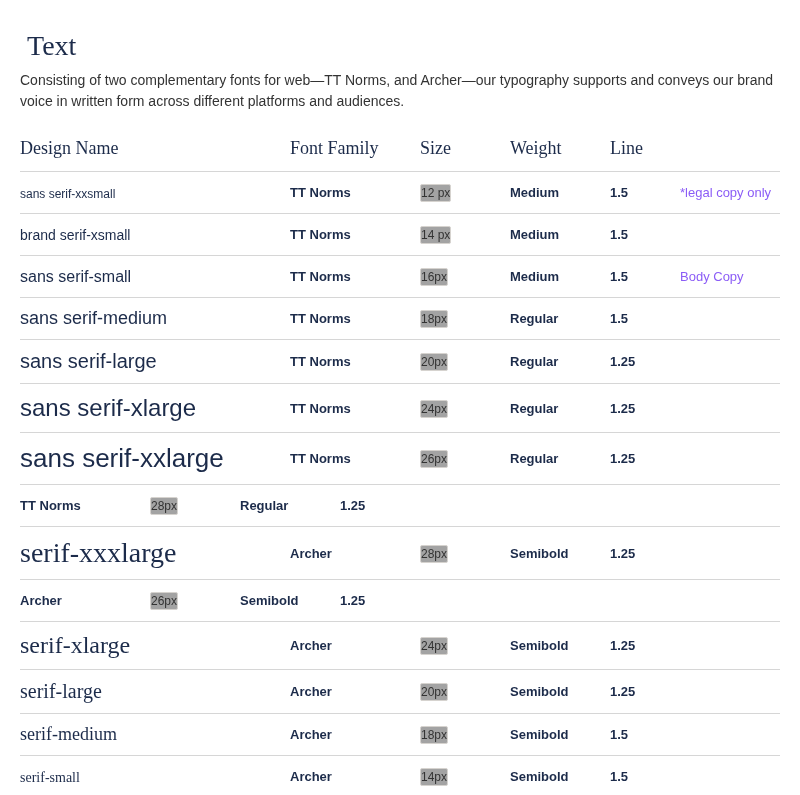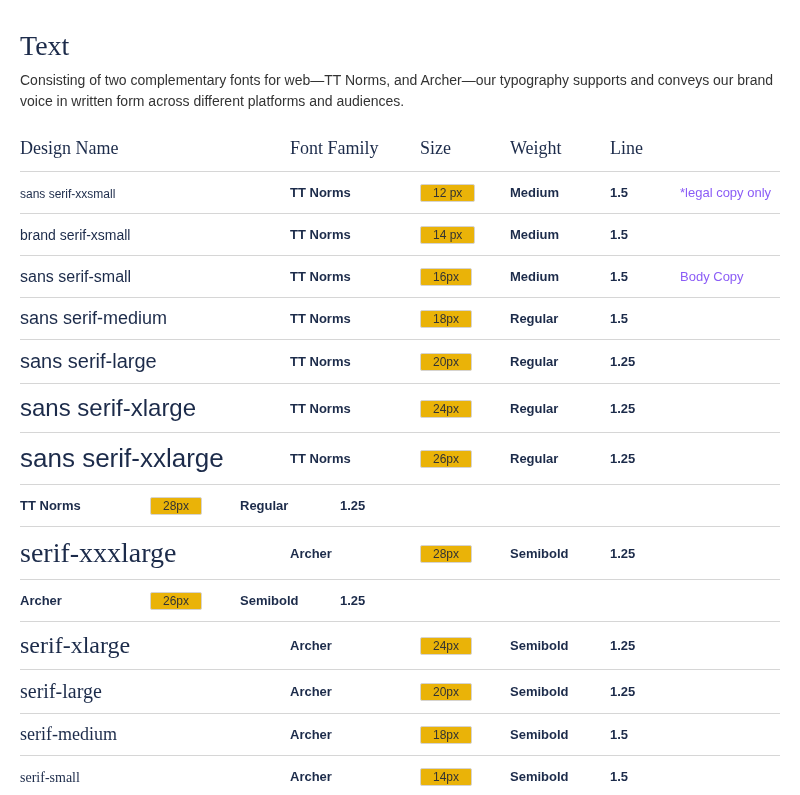--- a/index.html
+++ b/index.html
@@ -8,21 +8,21 @@
     padding: 20px;
     font-family: -apple-system, BlinkMacSystemFont, "Segoe UI", Helvetica, Arial, sans-serif;
     color: #1c2b4a;
     background: #fff;
     width: 800px;
   }
   h1.title {
     font-family: Georgia, "Times New Roman", serif;
     font-weight: 400;
     font-size: 28px;
-    margin: 10px 0 8px 0;
+    margin: 10px 0 8px 7px;
     color: #1c2b4a;
   }
   p.intro {
     font-size: 14px;
     line-height: 1.5;
     color: #333;
     margin: 0 0 18px 0;
   }
   .row {
     display: flex;
@@ -43,25 +43,25 @@
   }
   .col { padding-right: 8px; }
   .col-name   { flex: 0 0 270px; }
   .col-family { flex: 0 0 130px; font-size: 13px; font-weight: 700; }
   .col-size   { flex: 0 0 90px; }
   .col-weight { flex: 0 0 100px; font-size: 13px; font-weight: 700; }
   .col-line   { flex: 0 0 70px;  font-size: 13px; font-weight: 700; }
   .col-note   { flex: 1 1 auto; font-size: 13px; color: #8b5cf6; text-align: left; }
   .size-pill {
     display: inline-block;
-    background: #eab308;
+    background: #a3a3a3;
     border: 1px solid #d6d3cf;
     border-radius: 2px;
     font-size: 12px;
-    padding: 1px 12px;
+    padding: 1px 0;
     color: #333;
   }
   
   .dn { color: #1c2b4a; }
   .sans { font-family: -apple-system, BlinkMacSystemFont, "Segoe UI", Helvetica, Arial, sans-serif; }
   .serif { font-family: Georgia, "Times New Roman", serif; }
   .sz12{font-size:12px}.sz14{font-size:14px}.sz16{font-size:16px}.sz18{font-size:18px}
   .sz20{font-size:20px}.sz24{font-size:24px}.sz26{font-size:26px}.sz28{font-size:28px}
 </style>
 </head>

